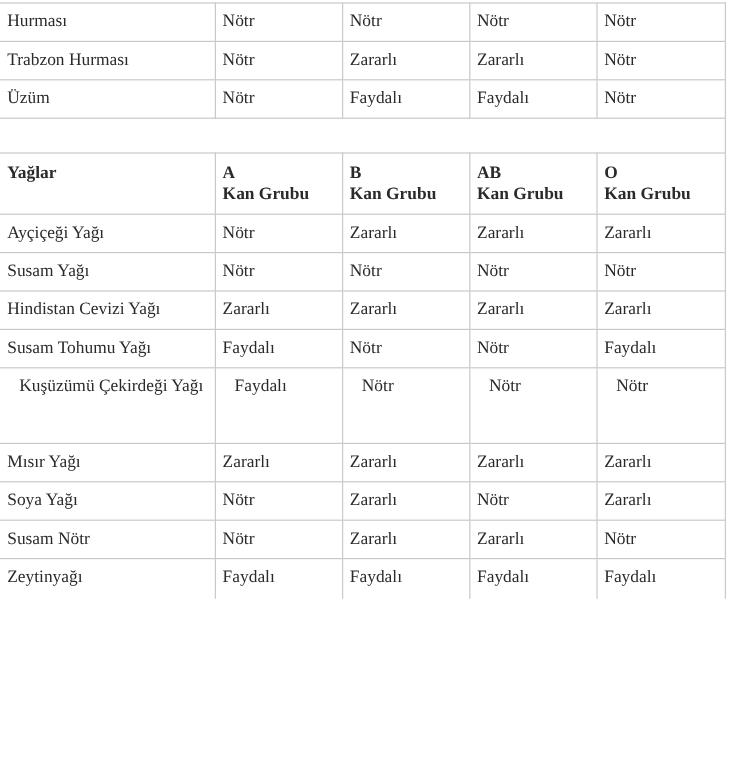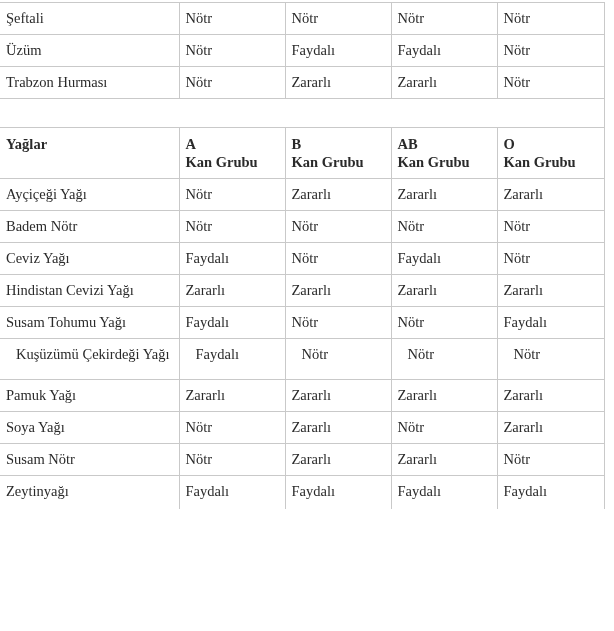--- a/index.html
+++ b/index.html
@@ -36,58 +36,58 @@
     table.blood-table td.first {
       border-left: none;
     }
     col.c0 { width: 179px; }
     col.c1 { width: 106px; }
     col.c2 { width: 106px; }
     col.c3 { width: 106px; }
     col.c4 { width: 107px; }
 
     tr.row-single td { height: 32px; }
-    tr.row-double td { height: 41px; padding-left: 16px; }
+    tr.row-double td { height: 63px; padding-left: 16px; }
     tr.row-blank td { height: 29px; }
     tr.row-header td { height: 51px; font-weight: bold; padding-top: 7px; }
     tr.row-header td span.line { display: block; }
     tr.row-last td { height: 33px; border-bottom: none; }
   </style>
 </head>
 <body>
 
 <table class="blood-table">
   <colgroup>
     <col class="c0">
       <col class="c1">
       <col class="c2">
       <col class="c3">
       <col class="c4">
   </colgroup>
   <tbody>
 
     <tr class="row-single">
-      <td class="first">Şeftali</td>
+      <td class="first">Hurması</td>
       <td>Nötr</td>
       <td>Nötr</td>
       <td>Nötr</td>
+      <td>Nötr</td>
+    </tr>
+    <tr class="row-single">
+      <td class="first">Trabzon Hurması</td>
+      <td>Nötr</td>
+      <td>Zararlı</td>
+      <td>Zararlı</td>
       <td>Nötr</td>
     </tr>
     <tr class="row-single">
       <td class="first">Üzüm</td>
       <td>Nötr</td>
       <td>Faydalı</td>
       <td>Faydalı</td>
-      <td>Nötr</td>
-    </tr>
-    <tr class="row-single">
-      <td class="first">Trabzon Hurması</td>
-      <td>Nötr</td>
-      <td>Zararlı</td>
-      <td>Zararlı</td>
       <td>Nötr</td>
     </tr>
 
     <tr class="row-blank">
       <td class="first" colspan="5"></td>
     </tr>
 
     <tr class="row-header">
       <td class="first">Yağlar</td>
       <td>
@@ -109,31 +109,24 @@
     </tr>
 
     <tr class="row-single">
       <td class="first">Ayçiçeği Yağı</td>
       <td>Nötr</td>
       <td>Zararlı</td>
       <td>Zararlı</td>
       <td>Zararlı</td>
     </tr>
     <tr class="row-single">
-      <td class="first">Badem Nötr</td>
+      <td class="first">Susam Yağı</td>
       <td>Nötr</td>
       <td>Nötr</td>
       <td>Nötr</td>
-      <td>Nötr</td>
-    </tr>
-    <tr class="row-single">
-      <td class="first">Ceviz Yağı</td>
-      <td>Faydalı</td>
-      <td>Nötr</td>
-      <td>Faydalı</td>
       <td>Nötr</td>
     </tr>
     <tr class="row-single">
       <td class="first">Hindistan Cevizi Yağı</td>
       <td>Zararlı</td>
       <td>Zararlı</td>
       <td>Zararlı</td>
       <td>Zararlı</td>
     </tr>
     <tr class="row-single">
@@ -144,21 +137,21 @@
       <td>Faydalı</td>
     </tr>
     <tr class="row-double">
       <td class="first">Kuşüzümü Çekirdeği Yağı</td>
       <td>Faydalı</td>
       <td>Nötr</td>
       <td>Nötr</td>
       <td>Nötr</td>
     </tr>
     <tr class="row-single">
-      <td class="first">Pamuk Yağı</td>
+      <td class="first">Mısır Yağı</td>
       <td>Zararlı</td>
       <td>Zararlı</td>
       <td>Zararlı</td>
       <td>Zararlı</td>
     </tr>
     <tr class="row-single">
       <td class="first">Soya Yağı</td>
       <td>Nötr</td>
       <td>Zararlı</td>
       <td>Nötr</td>

